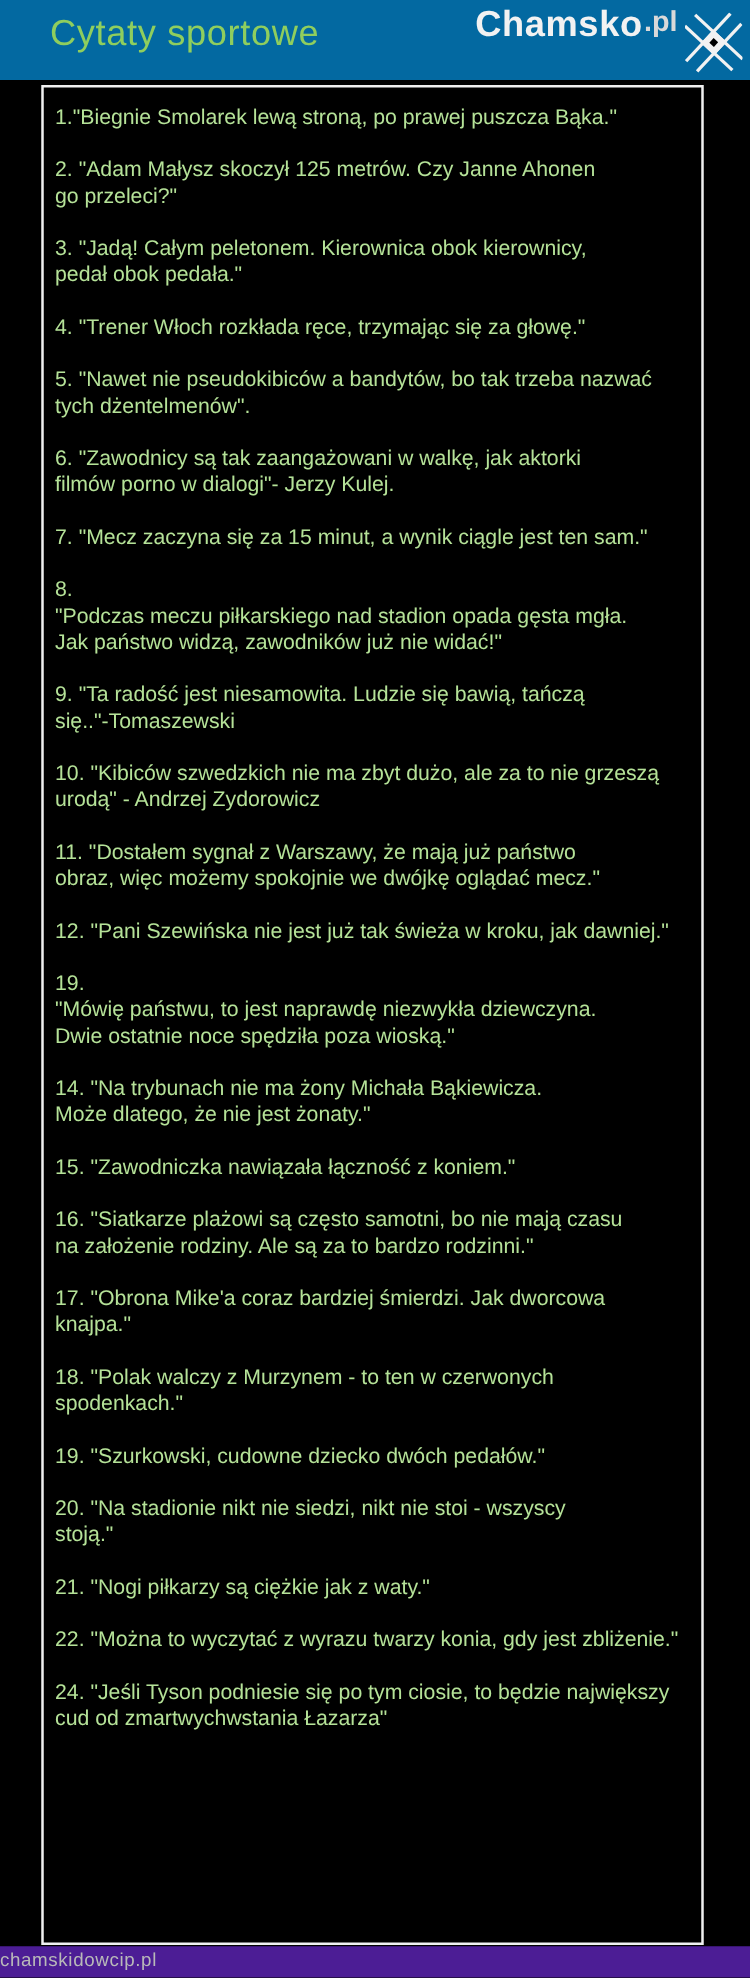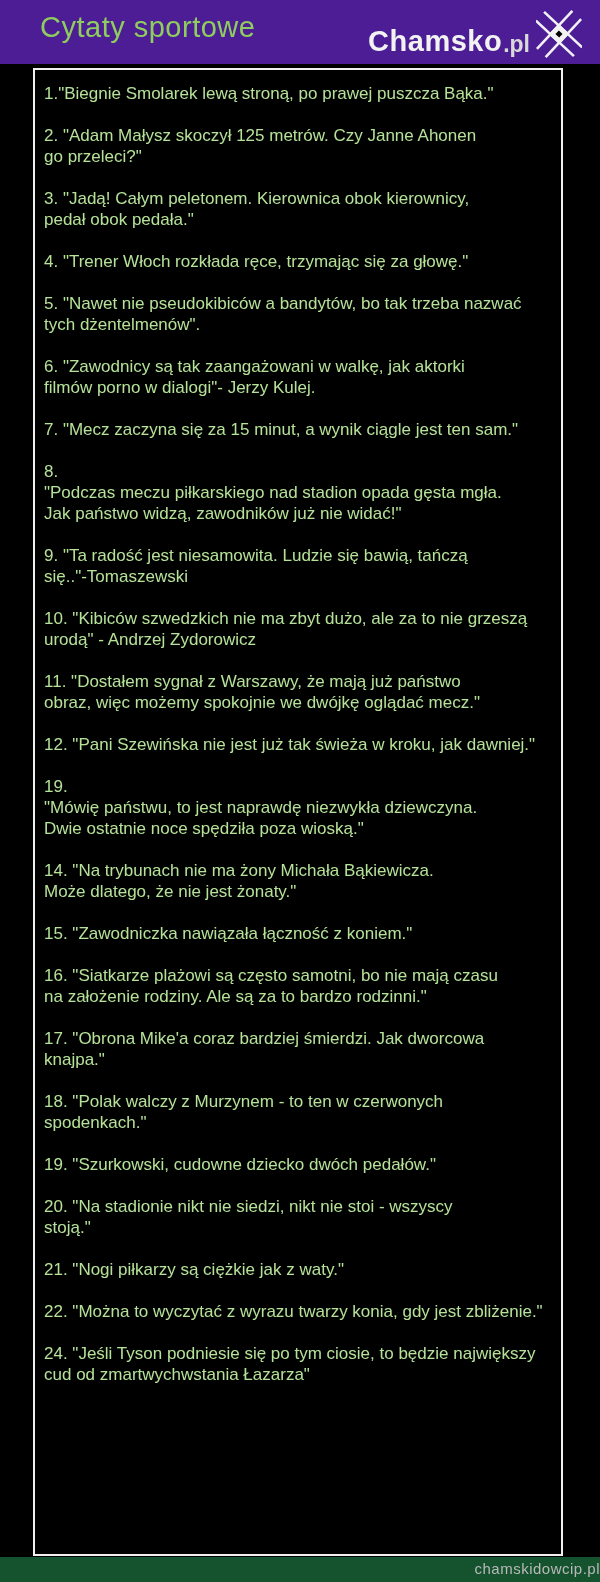--- a/index.html
+++ b/index.html
@@ -12,36 +12,36 @@
     width: 600px;
     height: 1582px;
     font-family: "Liberation Sans", sans-serif;
     overflow: hidden;
   }
   
   .header {
     position: absolute;
     top: 0; left: 0; right: 0;
     height: 64px;
-    background: #4c1d95;
+    background: #0369a1;
   }
   .page-title {
     position: absolute;
     left: 40px;
     top: 11px;
     font-size: 29px;
     letter-spacing: 0.5px;
     color: #8fce5e;
   }
   .logo {
     position: absolute;
-    right: 18px;
+    right: 6px;
     top: 4px;
     display: flex;
-    align-items: flex-end;
+    align-items: flex-start;
   }
   .logo-text {
     font-size: 29px;
     font-weight: bold;
     color: #f2f2f2;
     letter-spacing: 0.5px;
   }
   .logo-suffix {
     font-size: 23px;
     font-weight: bold;
@@ -71,22 +71,22 @@
     font-size: 17px;
     line-height: 21px;
     color: #b5e298;
     white-space: pre;
   }
   
   .footer {
     position: absolute;
     left: 0; right: 0; bottom: 0;
     height: 25px;
-    background: #14532d;
-    text-align: right;
+    background: #4c1d95;
+    text-align: left;
   }
   .footer-site {
     display: inline-block;
     margin-top: 3px;
     font-size: 15px;
     color: #b9b9b9;
     letter-spacing: 0.5px;
   }
 </style>
 </head>

